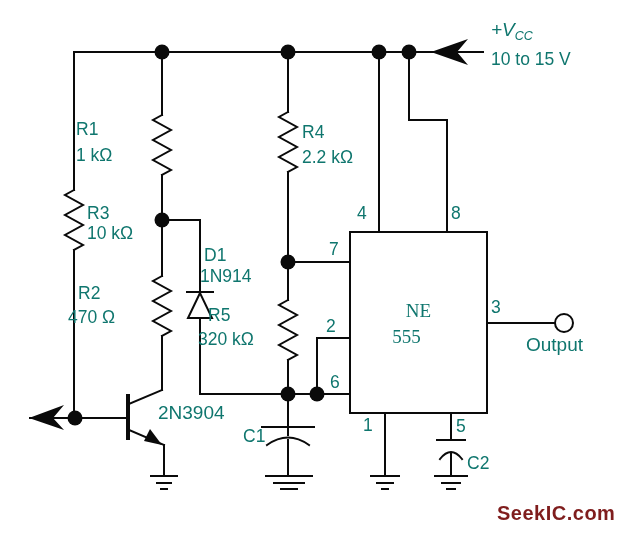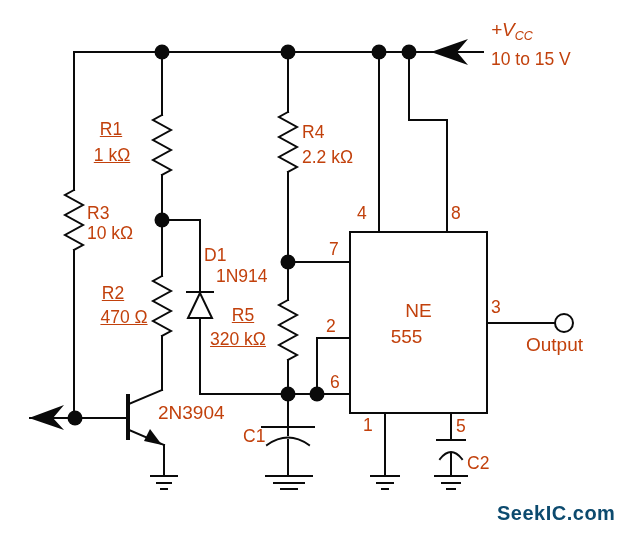--- a/index.html
+++ b/index.html
@@ -1,23 +1,23 @@
 <!DOCTYPE html>
 <html><head>
 <meta charset="utf-8">
 <style>
   html,body{margin:0;padding:0;background:#ffffff;}
   #canvas{
     position:relative;width:620px;height:534px;background:#ffffff;
     font-family:"Liberation Sans",sans-serif;color:#0a0a0a;overflow:hidden;
   }
   #schematic-svg{position:absolute;left:0;top:0;}
-  .lbl{position:absolute;font-size:17.5px;line-height:1.15;white-space:nowrap;color:#c2410c;}
-  .ra{text-align:center;text-decoration:underline;}
-  .ctr{text-align:center;}
+  .lbl{position:absolute;font-size:17.5px;line-height:1.15;white-space:nowrap;color:#0f766e;}
+  .ra{text-align:left;}
+  .ctr{text-align:center;font-family:Liberation Serif, serif;}
   .big{font-size:19px;}
   .pin{font-size:17.5px;}
   .vcc-main{font-style:italic;font-size:19px;}
   .vcc-sub{font-style:italic;font-size:12.5px;vertical-align:-4px;}
   .watermark{font-size:20px;font-weight:bold;letter-spacing:0.5px;}
 </style>
 </head>
 <body>
 
 <div id="canvas">
@@ -145,30 +145,30 @@
     </g>
   </svg>
 
   <div class="lbl ra" style="left:76px;top:119px;width:70px">R1</div>
   <div class="lbl ra" style="left:76px;top:145px;width:72px">1 kΩ</div>
 
   <div class="lbl" style="left:87px;top:203px">R3</div>
   <div class="lbl" style="left:87px;top:223px">10 kΩ</div>
 
   <div class="lbl ra" style="left:78px;top:283px;width:70px">R2</div>
-  <div class="lbl ra" style="left:84px;top:307px;width:80px">470 Ω</div>
+  <div class="lbl ra" style="left:68px;top:307px;width:80px">470 Ω</div>
 
   <div class="lbl" style="left:302px;top:122px">R4</div>
   <div class="lbl" style="left:302px;top:147px">2.2 kΩ</div>
 
   <div class="lbl ra" style="left:208px;top:305px;width:70px">R5</div>
   <div class="lbl ra" style="left:198px;top:329px;width:80px">320 kΩ</div>
 
   <div class="lbl" style="left:204px;top:245px">D1</div>
-  <div class="lbl" style="left:216px;top:266px">1N914</div>
+  <div class="lbl" style="left:200px;top:266px">1N914</div>
 
   <div class="lbl big" style="left:158px;top:402px">2N3904</div>
 
   <div class="lbl" style="left:243px;top:426px">C1</div>
 
   <div class="lbl" style="left:467px;top:453px">C2</div>
 
   <div class="lbl ctr big" style="left:350px;top:300px;width:137px">NE</div>
   <div class="lbl ctr big" style="left:350px;top:326px;width:113px">555</div>
 
@@ -181,15 +181,15 @@
   <div class="lbl pin" style="left:363px;top:415px">1</div>
   <div class="lbl pin" style="left:456px;top:416px">5</div>
 
   <div class="lbl big" style="left:526px;top:334px">Output</div>
 
   <div class="lbl" style="left:491px;top:19px">
     <span class="vcc-main">+V</span><span class="vcc-sub">CC</span>
   </div>
   <div class="lbl" style="left:491px;top:49px">10 to 15 V</div>
 
-  <div class="lbl watermark" style="left:497px;top:502px;color:#0c4a6e">SeekIC.com</div>
+  <div class="lbl watermark" style="left:497px;top:502px;color:#7f1d1d">SeekIC.com</div>
 
 </div>
 
 </body></html>

